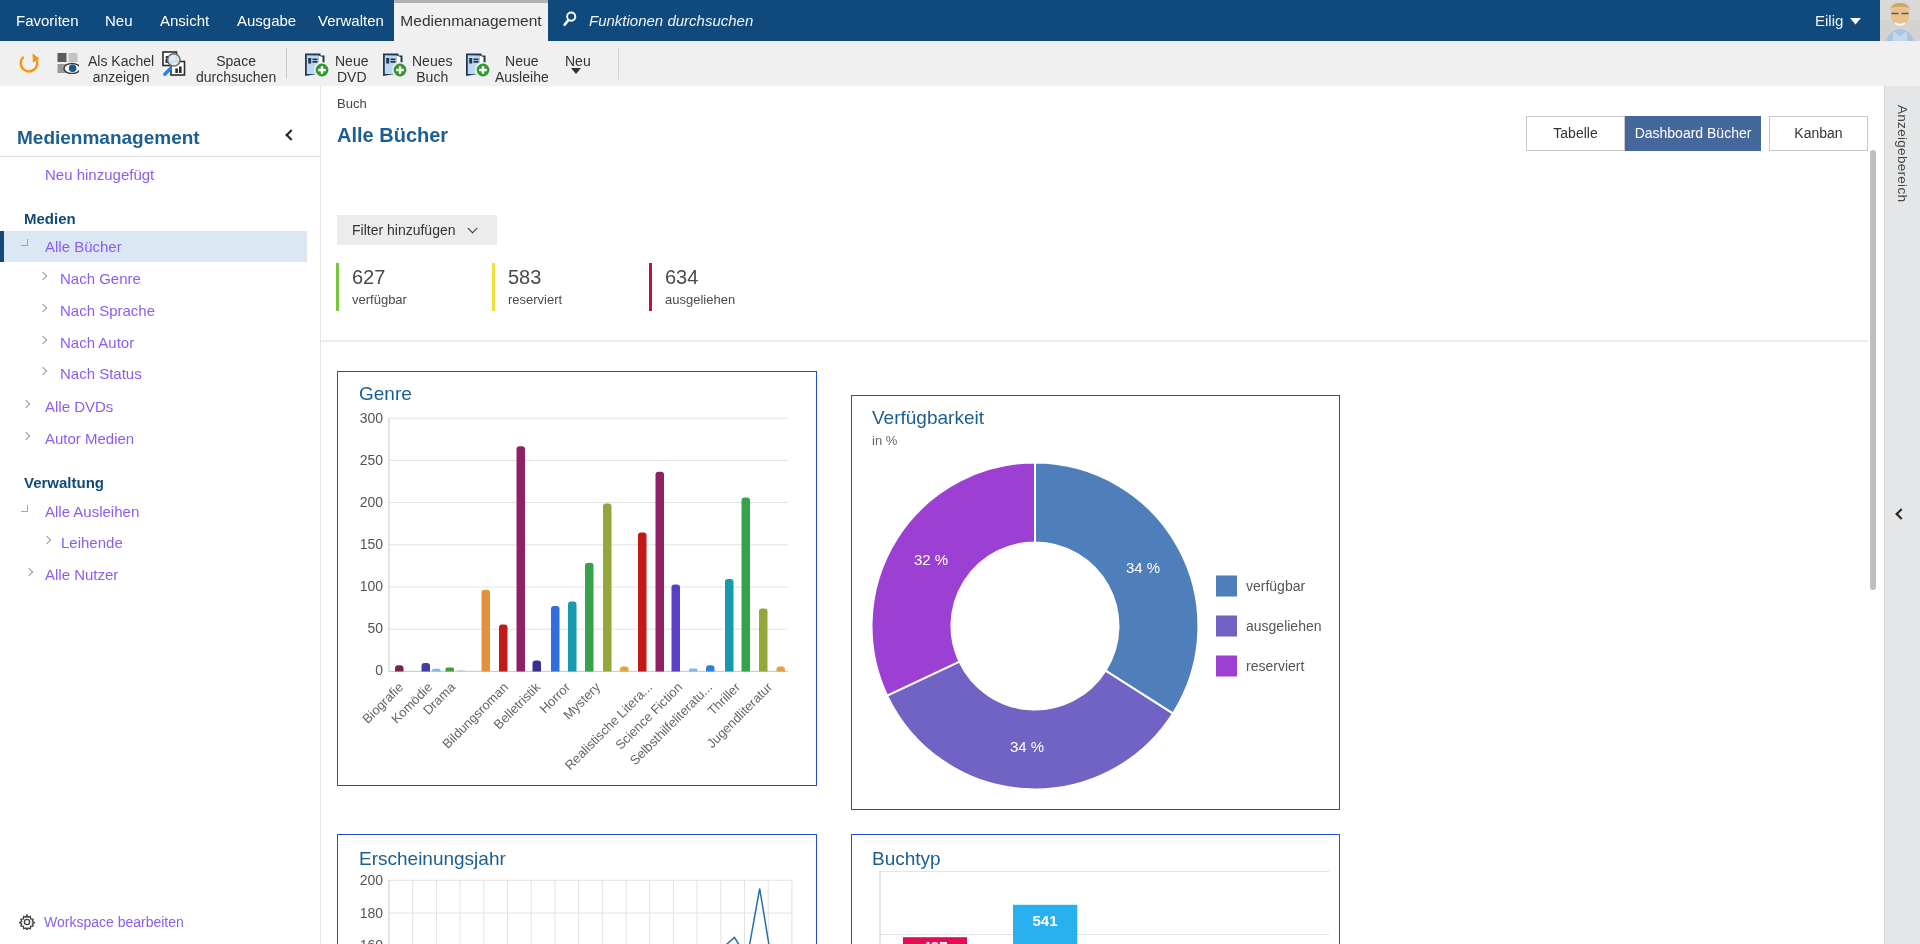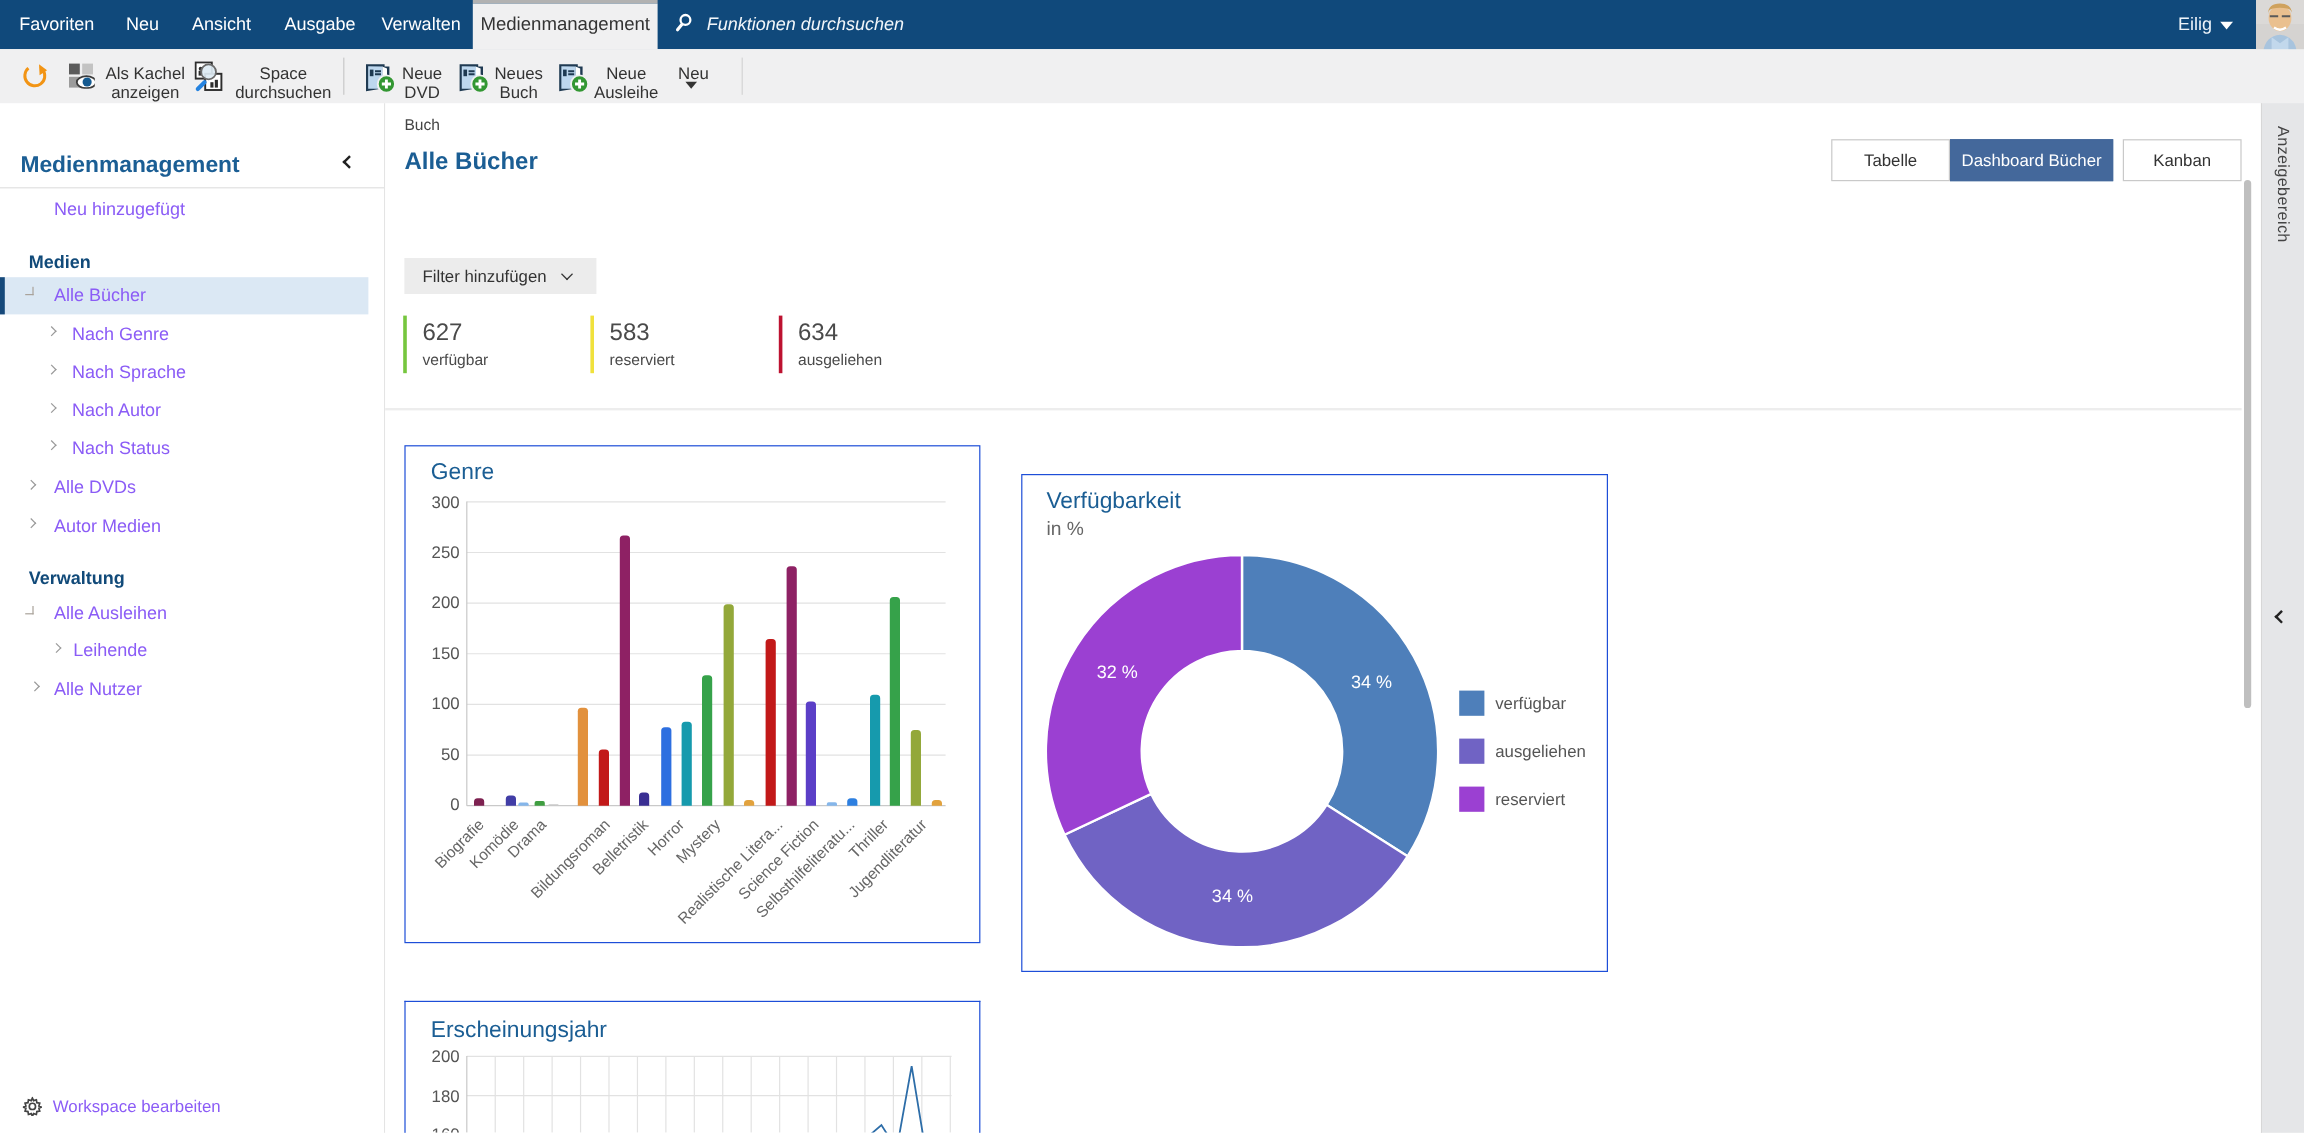--- a/index.html
+++ b/index.html
@@ -263,21 +263,21 @@
         <text x="315" y="316" transform="rotate(-45 315 316)">Realistische Litera...</text>
         <text x="345" y="316" transform="rotate(-45 345 316)">Science Fiction</text>
         <text x="375" y="316" transform="rotate(-45 375 316)">Selbsthilfeliteratu...</text>
         <text x="403" y="316" transform="rotate(-45 403 316)">Thriller</text>
         <text x="435" y="316" transform="rotate(-45 435 316)">Jugendliteratur</text>
       </g>
     </svg>
   </div>
   <div class="card" id="cardB" style="left:530px; top:285px; width:489px; height:415px;margin-top:24px;">
     <div class="cardtitle abs" style="left:20px; top:11px;">Verfügbarkeit</div>
-    <div class="abs" style="left:20px; top:37px; font-size:16px; color:#666;">in %</div>
+    <div class="abs" style="left:20px; top:37px; font-size:13px; color:#666;">in %</div>
     <svg class="abs" style="left:0; top:0;" width="487" height="413" viewBox="0 0 487 413">
       <path d="M 183 66.5 A 163.5 163.5 0 0 1 321.0 317.6 L 253.5 274.7 A 83.5 83.5 0 0 0 183 146.5 Z" fill="#4e7fba" stroke="#fff" stroke-width="2"></path>
       <path d="M 321.0 317.6 A 163.5 163.5 0 0 1 35.1 299.6 L 107.4 265.6 A 83.5 83.5 0 0 0 253.5 274.7 Z" fill="#7063c4" stroke="#fff" stroke-width="2"></path>
       <path d="M 35.1 299.6 A 163.5 163.5 0 0 1 183 66.5 L 183 146.5 A 83.5 83.5 0 0 0 107.4 265.6 Z" fill="#9b40d2" stroke="#fff" stroke-width="2"></path>
       <g font-size="15" fill="#fff" text-anchor="middle">
         <text x="291" y="177">34 %</text>
         <text x="175" y="356">34 %</text>
         <text x="79" y="169">32 %</text>
       </g>
       <rect x="364" y="179.5" width="21" height="21" fill="#4e7fba"></rect>
@@ -316,13 +316,27 @@
       </g>
       <line x1="51" y1="45" x2="51" y2="109" stroke="#c9c9c9"></line>
       <g font-size="14" fill="#555" text-anchor="end">
         <text x="45" y="50">200</text>
           <text x="45" y="83">180</text>
           <text x="45" y="115">160</text>
       </g>
       <polyline points="381,116 396.5,102.5 405,116 411,113 421.7,53.5 432,116" fill="none" stroke="#2d6da8" stroke-width="1.5"></polyline>
     </svg>
   </div>
+  <div class="card" id="cardD" style="left:530px; top:748px; width:489px; height:110px; border-bottom:none; overflow:hidden;">
+    <div class="cardtitle abs" style="left:20px; top:13px;">Buchtyp</div>
+    <svg class="abs" style="left:0; top:0;" width="487" height="109" viewBox="0 0 487 109">
+      <line x1="28" y1="36.4" x2="477" y2="36.4" stroke="#e2e2e2"></line>
+      <line x1="28" y1="99.6" x2="477" y2="99.6" stroke="#e2e2e2"></line>
+      <line x1="28" y1="36" x2="28" y2="109" stroke="#c9c9c9"></line>
+      <rect x="51" y="102.2" width="64" height="20" fill="#e50c56"></rect>
+      <rect x="161" y="69.8" width="64.3" height="50" fill="#29b0f0"></rect>
+      <g font-size="15" font-weight="bold" fill="#fff" text-anchor="middle">
+        <text x="83" y="116.5">497</text>
+        <text x="193" y="91">541</text>
+      </g>
+    </svg>
+  </div>
 </div>
 
 </body></html>

